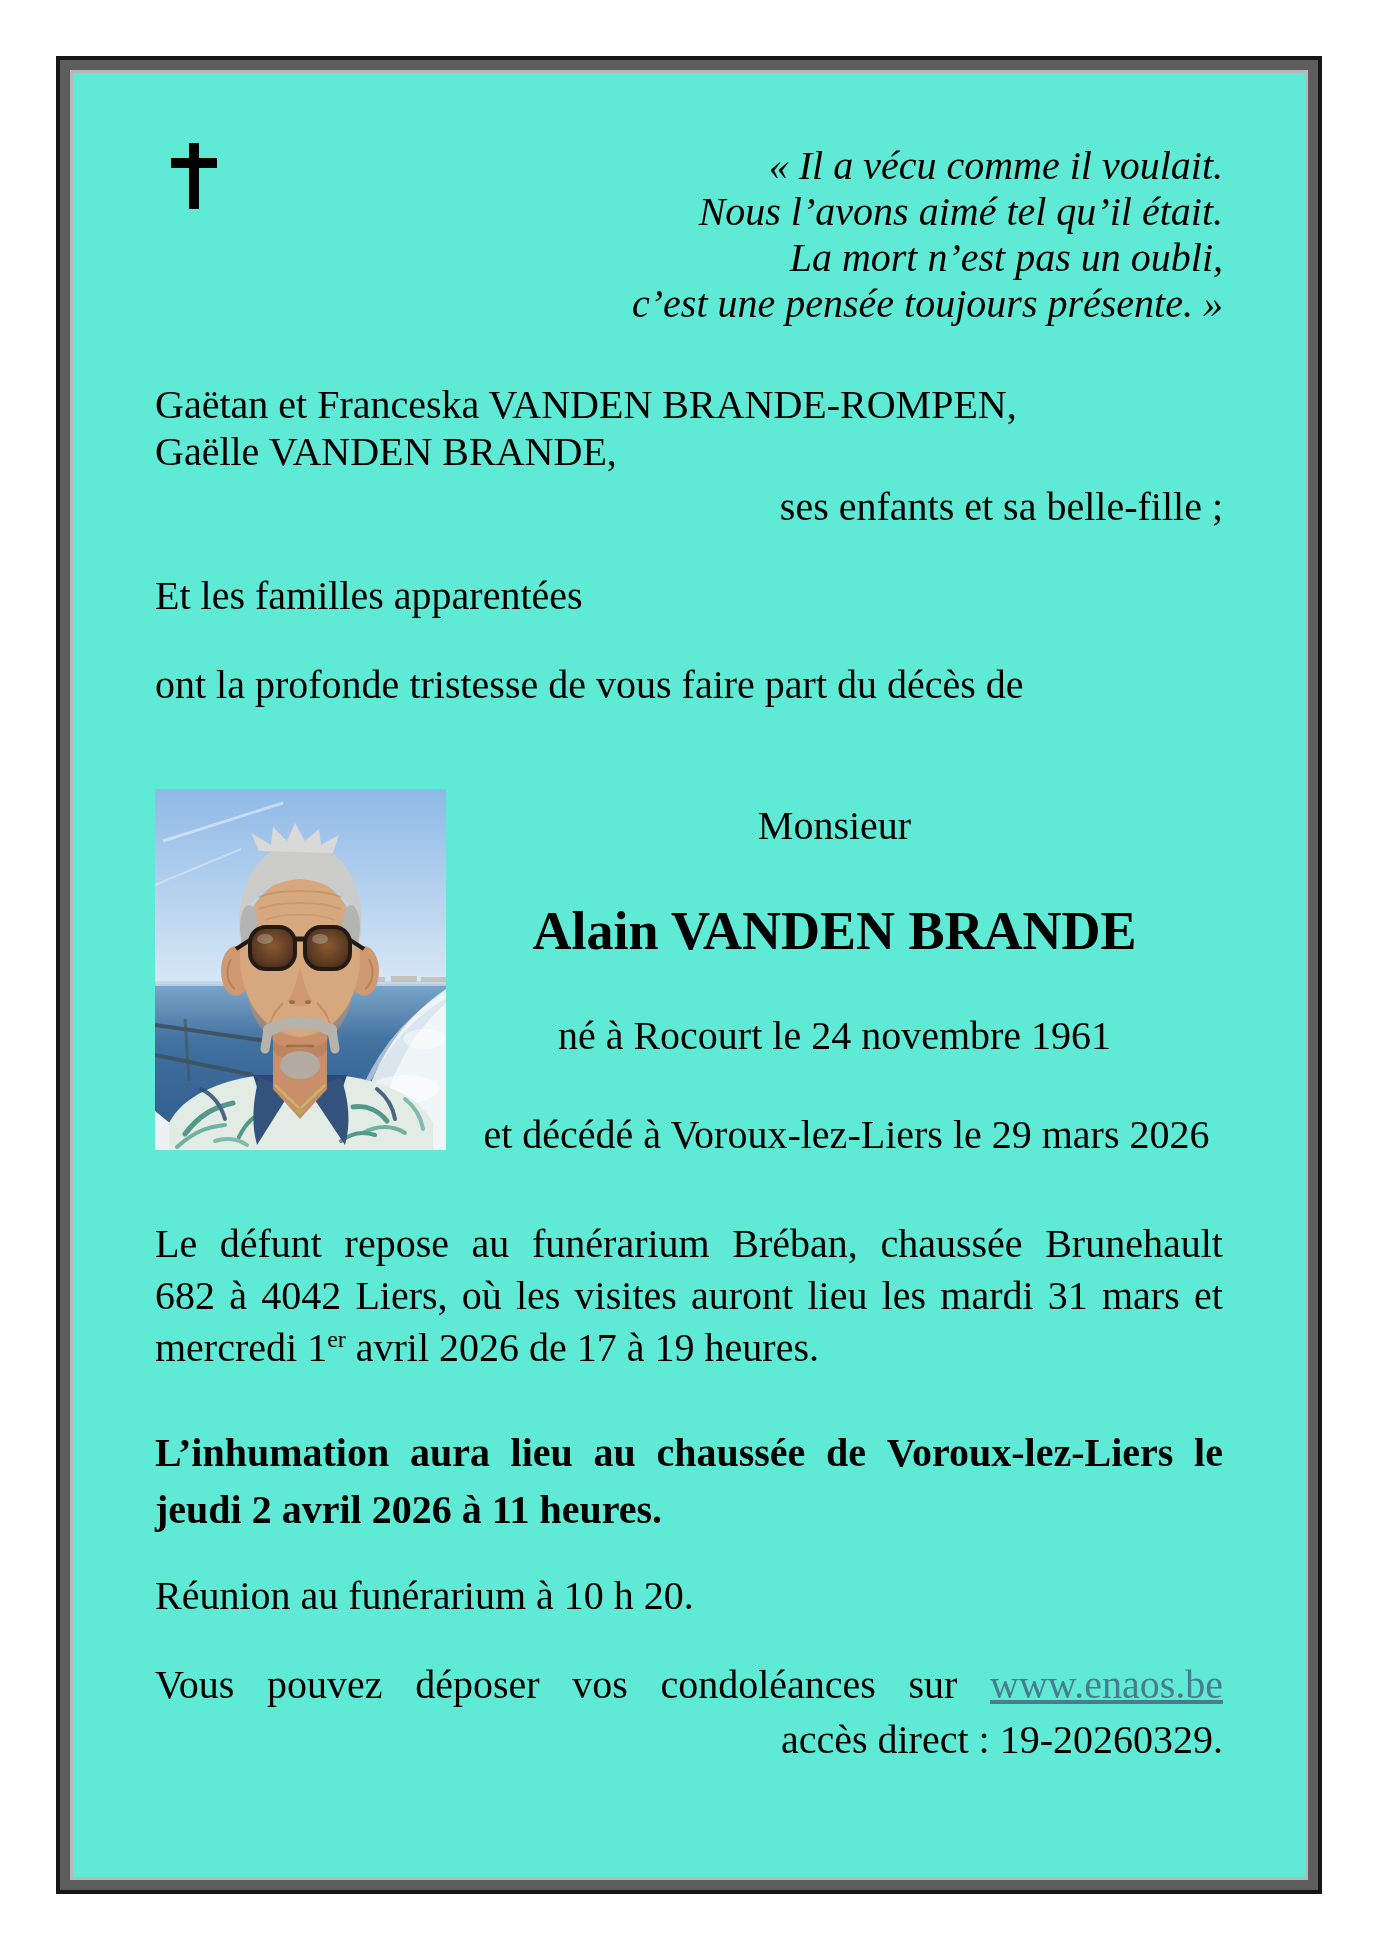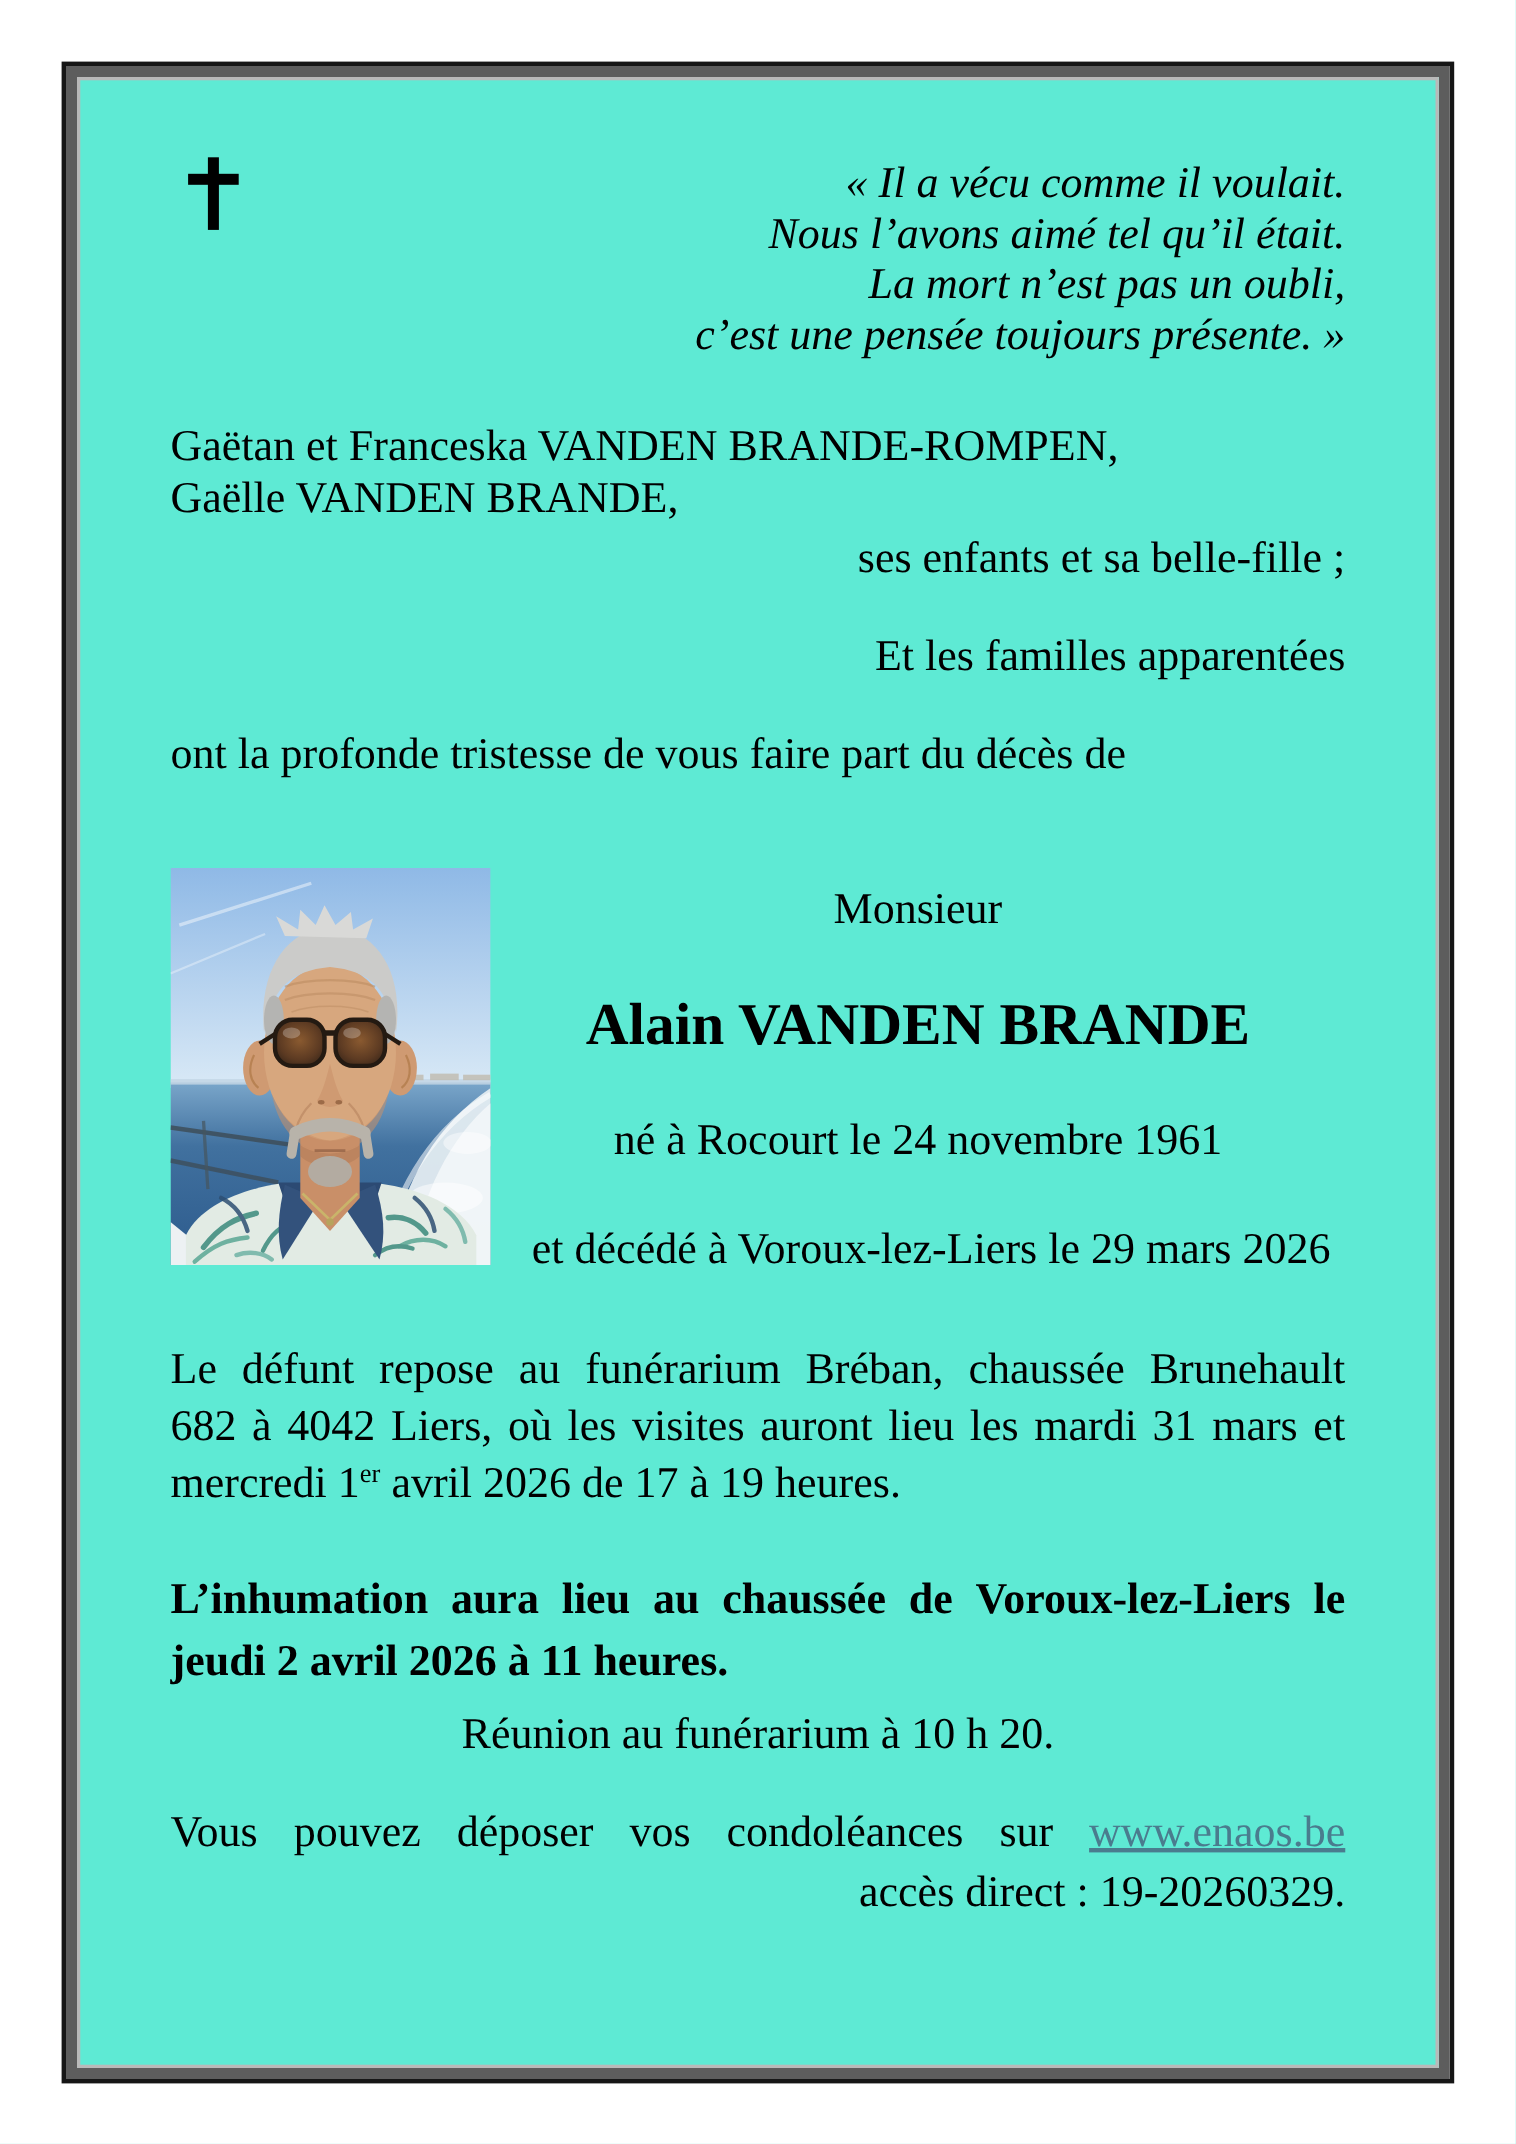--- a/index.html
+++ b/index.html
@@ -36,39 +36,39 @@
   .cross .v{position:absolute;left:18px;top:0;width:10px;height:66px;background:#000;}
   .cross .h{position:absolute;left:0;top:15px;width:46px;height:10px;background:#000;}
   .quote{
     text-align:right;
     font-style:italic;
     font-size:40px;line-height:46px;
   }
   
   .names{margin-top:52px;}
   .relation{margin-top:8px;text-align:right;}
-  .extended{margin-top:42px;text-align:right;}
+  .extended{margin-top:42px;}
   .announcement{margin-top:42px;}
   
   .person-row{margin-top:81px;display:flex;}
   .photo-wrap{width:291px;height:361px;flex:0 0 291px;}
   .photo-wrap svg{display:block;width:291px;height:361px;}
   .person-col{flex:1;text-align:center;}
   .person-title{padding-top:13px;}
   .person-name{margin-top:53px;font-weight:bold;font-size:54px;line-height:58px;}
   .person-birth{margin-top:52px;}
   .person-death{margin-top:52px;padding-left:24px;}
   
   .para{font-size:40px;}
   .jline{display:flex;justify-content:space-between;height:52px;line-height:52px;white-space:nowrap;}
   .pline{height:52px;line-height:52px;}
   .funeral{margin-top:60px;}
   .burial{margin-top:50px;font-weight:bold;}
   .burial .jline,.burial .pline{height:57px;line-height:57px;}
-  .meeting{margin-top:14px;text-align:center;}
+  .meeting{margin-top:34px;text-align:left;}
   .condolences{margin-top:38px;text-align:right;}
   .condolences .jline,.condolences .pline{height:55px;line-height:55px;}
   sup.ord{font-size:24px;line-height:0;vertical-align:14px;}
   a.enaos{color:var(--link-color,#4a7c8e);text-decoration:underline;}
   .words{display:contents;}
 </style>
 </head>
 <body>
 
 <div class="frame">

